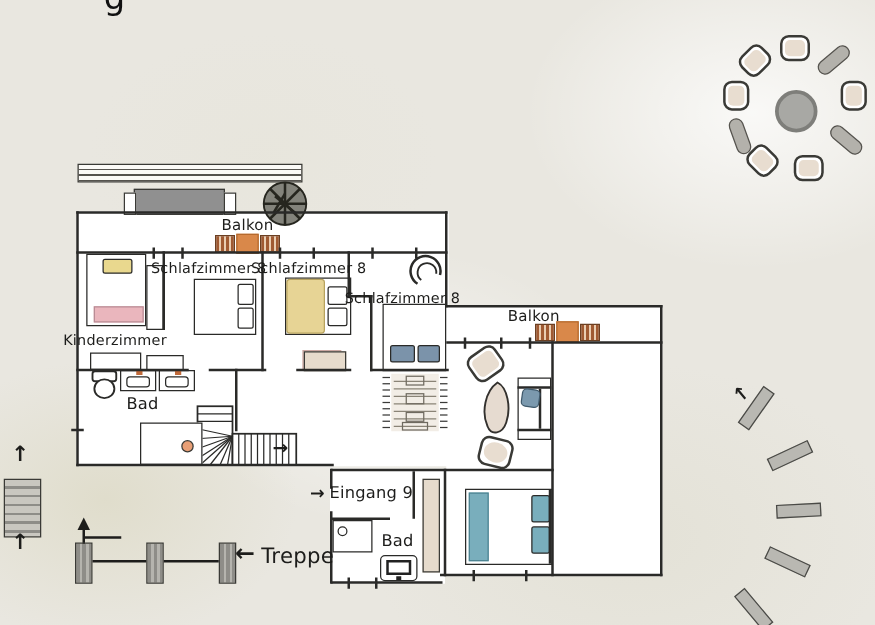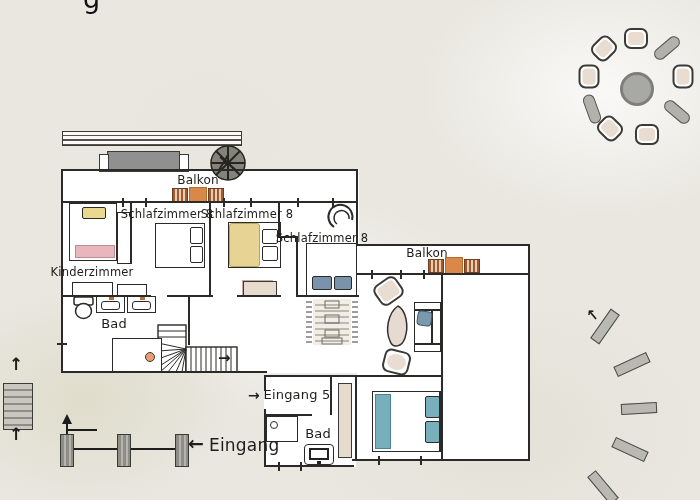--- a/index.html
+++ b/index.html
@@ -308,23 +308,23 @@
   <div class="fill" style="left:74px;top:448px;width:43px;height:2px;background:#1d1d1b"></div>
   <div class="fill" style="left:131px;top:448px;width:44px;height:2px;background:#1d1d1b"></div>
 
   <span class="lbl" style="left:198px;top:173px;font-size:12px">Balkon</span>
   <span class="lbl" style="left:167px;top:207px">Schlafzimmer 8</span>
   <span class="lbl" style="left:247px;top:207px">Schlafzimmer 8</span>
   <span class="lbl" style="left:322px;top:231px">Schlafzimmer 8</span>
   <span class="lbl" style="left:92px;top:265px">Kinderzimmer</span>
   <span class="lbl" style="left:114px;top:316px;font-size:13px">Bad</span>
   <span class="lbl" style="left:427px;top:246px;font-size:12px">Balkon</span>
-  <span class="lbl" style="left:297px;top:387px;font-size:13px">Eingang 5</span>
+  <span class="lbl" style="left:297px;top:387px;font-size:13px">Eingang 9</span>
   <span class="lbl" style="left:318px;top:426px;font-size:13px">Bad</span>
-  <span class="lbl" style="left:209px;top:435px;font-size:17px;transform:none">Eingang</span>
+  <span class="lbl" style="left:209px;top:435px;font-size:17px;transform:none">Treppe</span>
 
   <span class="arr" style="left:248px;top:388px;font-size:14px">→</span>
   <span class="arr" style="left:218px;top:351px;font-size:15px">→</span>
   <span class="arr" style="left:188px;top:434px;font-size:19px">←</span>
   <span class="arr" style="left:9px;top:356px;font-size:17px">↑</span>
   <span class="arr" style="left:9px;top:426px;font-size:17px">↑</span>
   <span class="arr" style="left:587px;top:308px;font-size:15px;transform:rotate(-40deg)">↑</span>
 
 </div>
 

